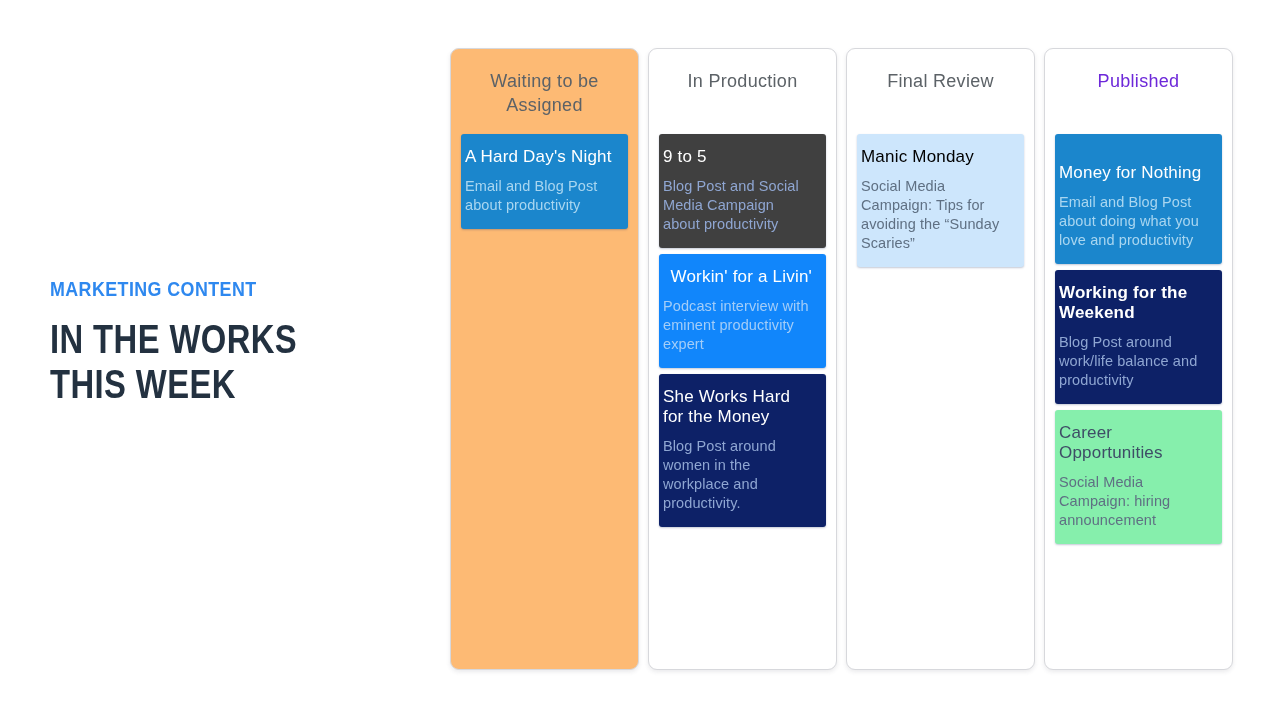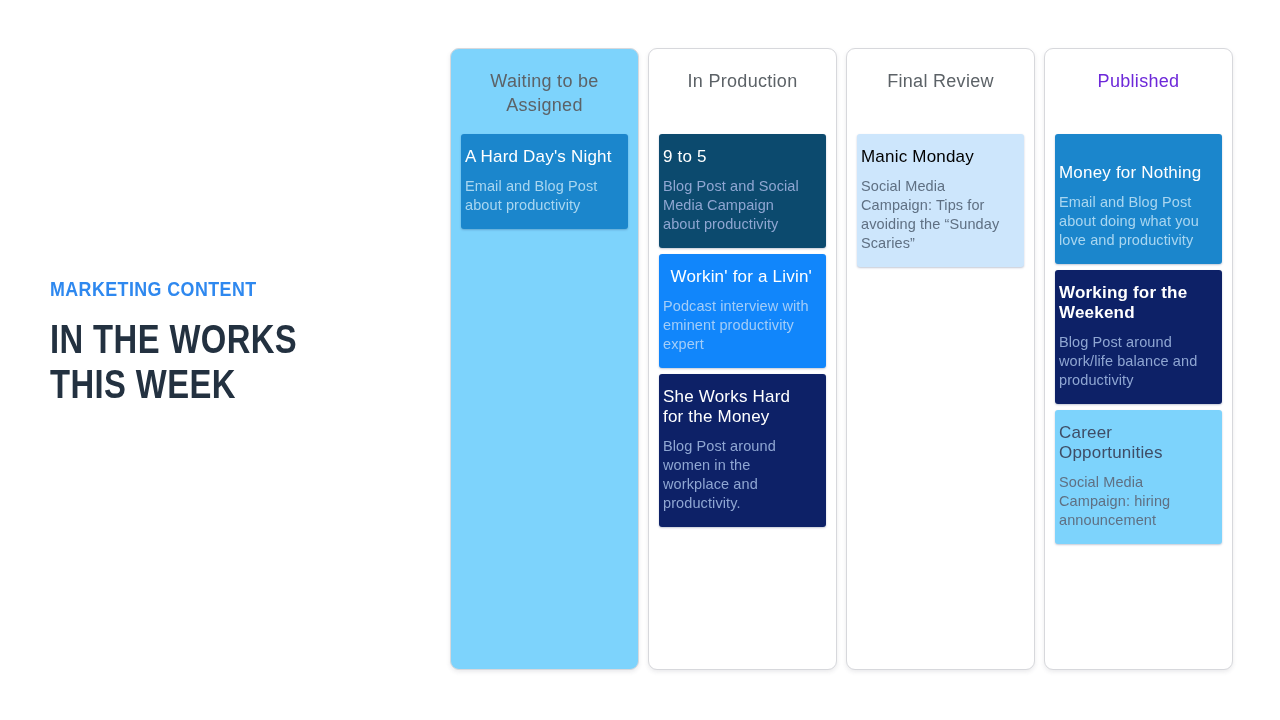--- a/index.html
+++ b/index.html
@@ -100,33 +100,33 @@
 
   <div class="heading-block">
     <div class="eyebrow" style="color: rgb(46, 136, 239);">MARKETING CONTENT</div>
     <div class="big-title" style="color: rgb(35, 49, 64);">
       <span class="line">IN THE WORKS</span><br>
       <span class="line">THIS WEEK</span>
     </div>
   </div>
 
   <div class="board">
-      <div class="column" style="background: #7dd3fc; border-color: rgb(215, 216, 220);">
+      <div class="column" style="background: #fdba74; border-color: rgb(215, 216, 220);">
         <div class="column-header" style="color: rgb(92, 98, 103);">Waiting to be Assigned</div>
         <div class="cards">
           <div class="card" style="background: rgb(27, 134, 204);">
             <div class="card-title" style="color: rgb(255, 255, 255);">A Hard Day's Night</div>
             <div class="card-body" style="color: rgb(169, 214, 240);">Email and Blog Post about productivity</div>
           </div>
         </div>
       </div>
       <div class="column" style="background: rgb(255, 255, 255); border-color: rgb(215, 216, 220);">
         <div class="column-header" style="color: rgb(92, 98, 103);">In Production</div>
         <div class="cards">
-          <div class="card" style="background: #0c4a6e;">
+          <div class="card" style="background: #404040;">
             <div class="card-title" style="color: rgb(255, 255, 255);">9 to 5</div>
             <div class="card-body" style="color: rgb(143, 166, 210);">Blog Post and Social Media Campaign about productivity</div>
           </div>
           <div class="card" style="background: rgb(17, 134, 251);">
             <div class="card-title" style="color: rgb(255, 255, 255); text-align: right;">Workin' for a Livin'</div>
             <div class="card-body" style="color: rgb(163, 205, 248);">Podcast interview with eminent productivity expert</div>
           </div>
           <div class="card" style="background: rgb(13, 33, 103);">
             <div class="card-title" style="color: rgb(255, 255, 255);">She Works Hard for the Money</div>
             <div class="card-body" style="color: rgb(143, 166, 210);">Blog Post around women in the workplace and productivity.</div>
@@ -146,21 +146,21 @@
         <div class="column-header" style="color: #6d28d9;">Published</div>
         <div class="cards">
           <div class="card" style="background: rgb(27, 134, 204);">
             <div class="card-title" style="color: rgb(255, 255, 255); margin-top: 16px;">Money for Nothing</div>
             <div class="card-body" style="color: rgb(169, 214, 240);">Email and Blog Post about doing what you love and productivity</div>
           </div>
           <div class="card" style="background: rgb(13, 33, 103);">
             <div class="card-title" style="color: rgb(255, 255, 255); font-weight: bold;">Working for the Weekend</div>
             <div class="card-body" style="color: rgb(143, 166, 210);">Blog Post around work/life balance and productivity</div>
           </div>
-          <div class="card" style="background: #7dd3fc;">
+          <div class="card" style="background: #86efac;">
             <div class="card-title" style="color: rgb(62, 77, 102);">Career Opportunities</div>
             <div class="card-body" style="color: rgb(95, 112, 131);">Social Media Campaign: hiring announcement</div>
           </div>
         </div>
       </div>
     </div>
 
 </div>
 
 </body></html>

